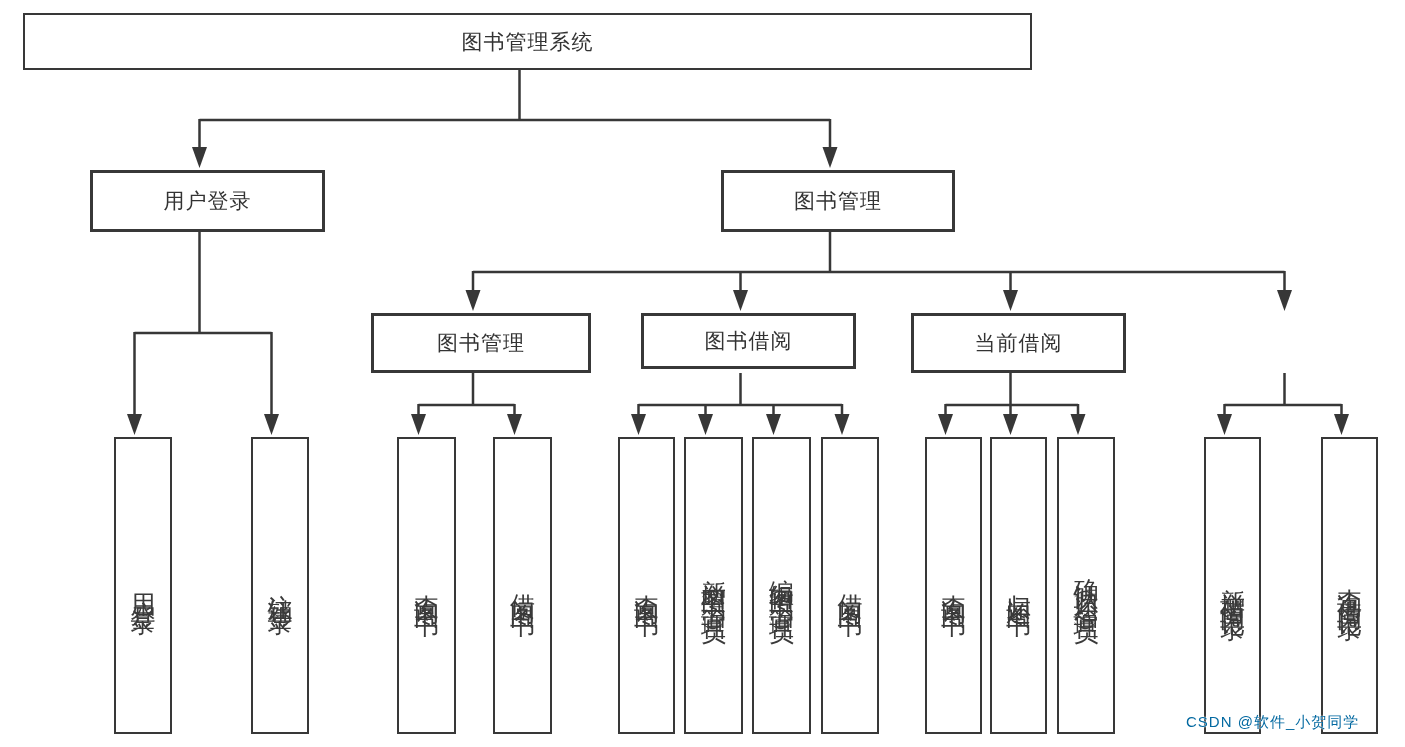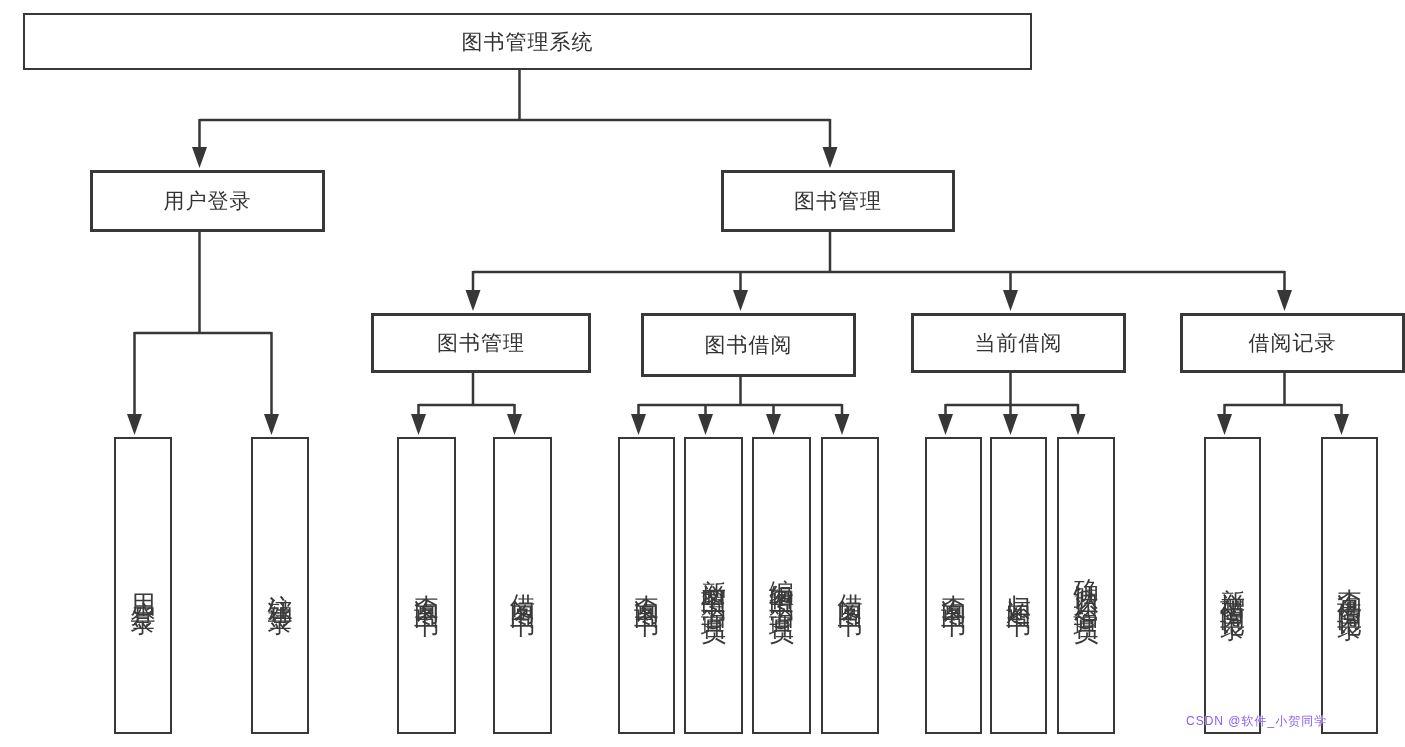--- a/index.html
+++ b/index.html
@@ -46,23 +46,23 @@
     text-orientation: mixed;
     font-size: 25px;
     letter-spacing: 6px;
     line-height: 1;
     color: #3a3a3a;
   }
   .watermark {
     position: absolute;
     left: 1186px;
     top: 713px;
-    font-size: 12px;
+    font-size: 15px;
     letter-spacing: 1px;
-    color: #8b5cf6;
+    color: #0369a1;
     text-shadow: 0 0 2px #ffffff, 0 0 1px #ffffff;
     white-space: nowrap;
   }
 </style>
 </head>
 <body>
 
 <div class="stage">
 
   <svg class="connector-layer" viewBox="0 0 1405 747" xmlns="http://www.w3.org/2000/svg">
@@ -119,28 +119,25 @@
   <div class="node" style="left:82px; top:170px; width:235px; height:62px;">
     <span>用户登录</span>
   </div>
   <div class="node" style="left:713px; top:170px; width:234px; height:62px;">
     <span>图书管理</span>
   </div>
 
   <div class="node" style="left:363px; top:313px; width:220px; height:60px;">
     <span>图书管理</span>
   </div>
-  <div class="node" style="left:633px; top:313px; width:215px; height:64px;">
+  <div class="node" style="left:633px; top:313px; width:215px; height:56px;">
     <span>图书借阅</span>
   </div>
   <div class="node" style="left:903px; top:313px; width:215px; height:60px;">
     <span>当前借阅</span>
-  </div>
-  <div class="node" style="left:1172px; top:313px; width:225px; height:60px;">
-    <span>借阅记录</span>
   </div>
 
   <div class="node leaf" style="left:106px; top:437px; width:58px; height:297px;">
     <span class="vtext">用户登录</span>
   </div>
   <div class="node leaf" style="left:243px; top:437px; width:58px; height:297px;">
     <span class="vtext">注销登录</span>
   </div>
 
   <div class="node leaf" style="left:389px; top:437px; width:59px; height:297px;">

